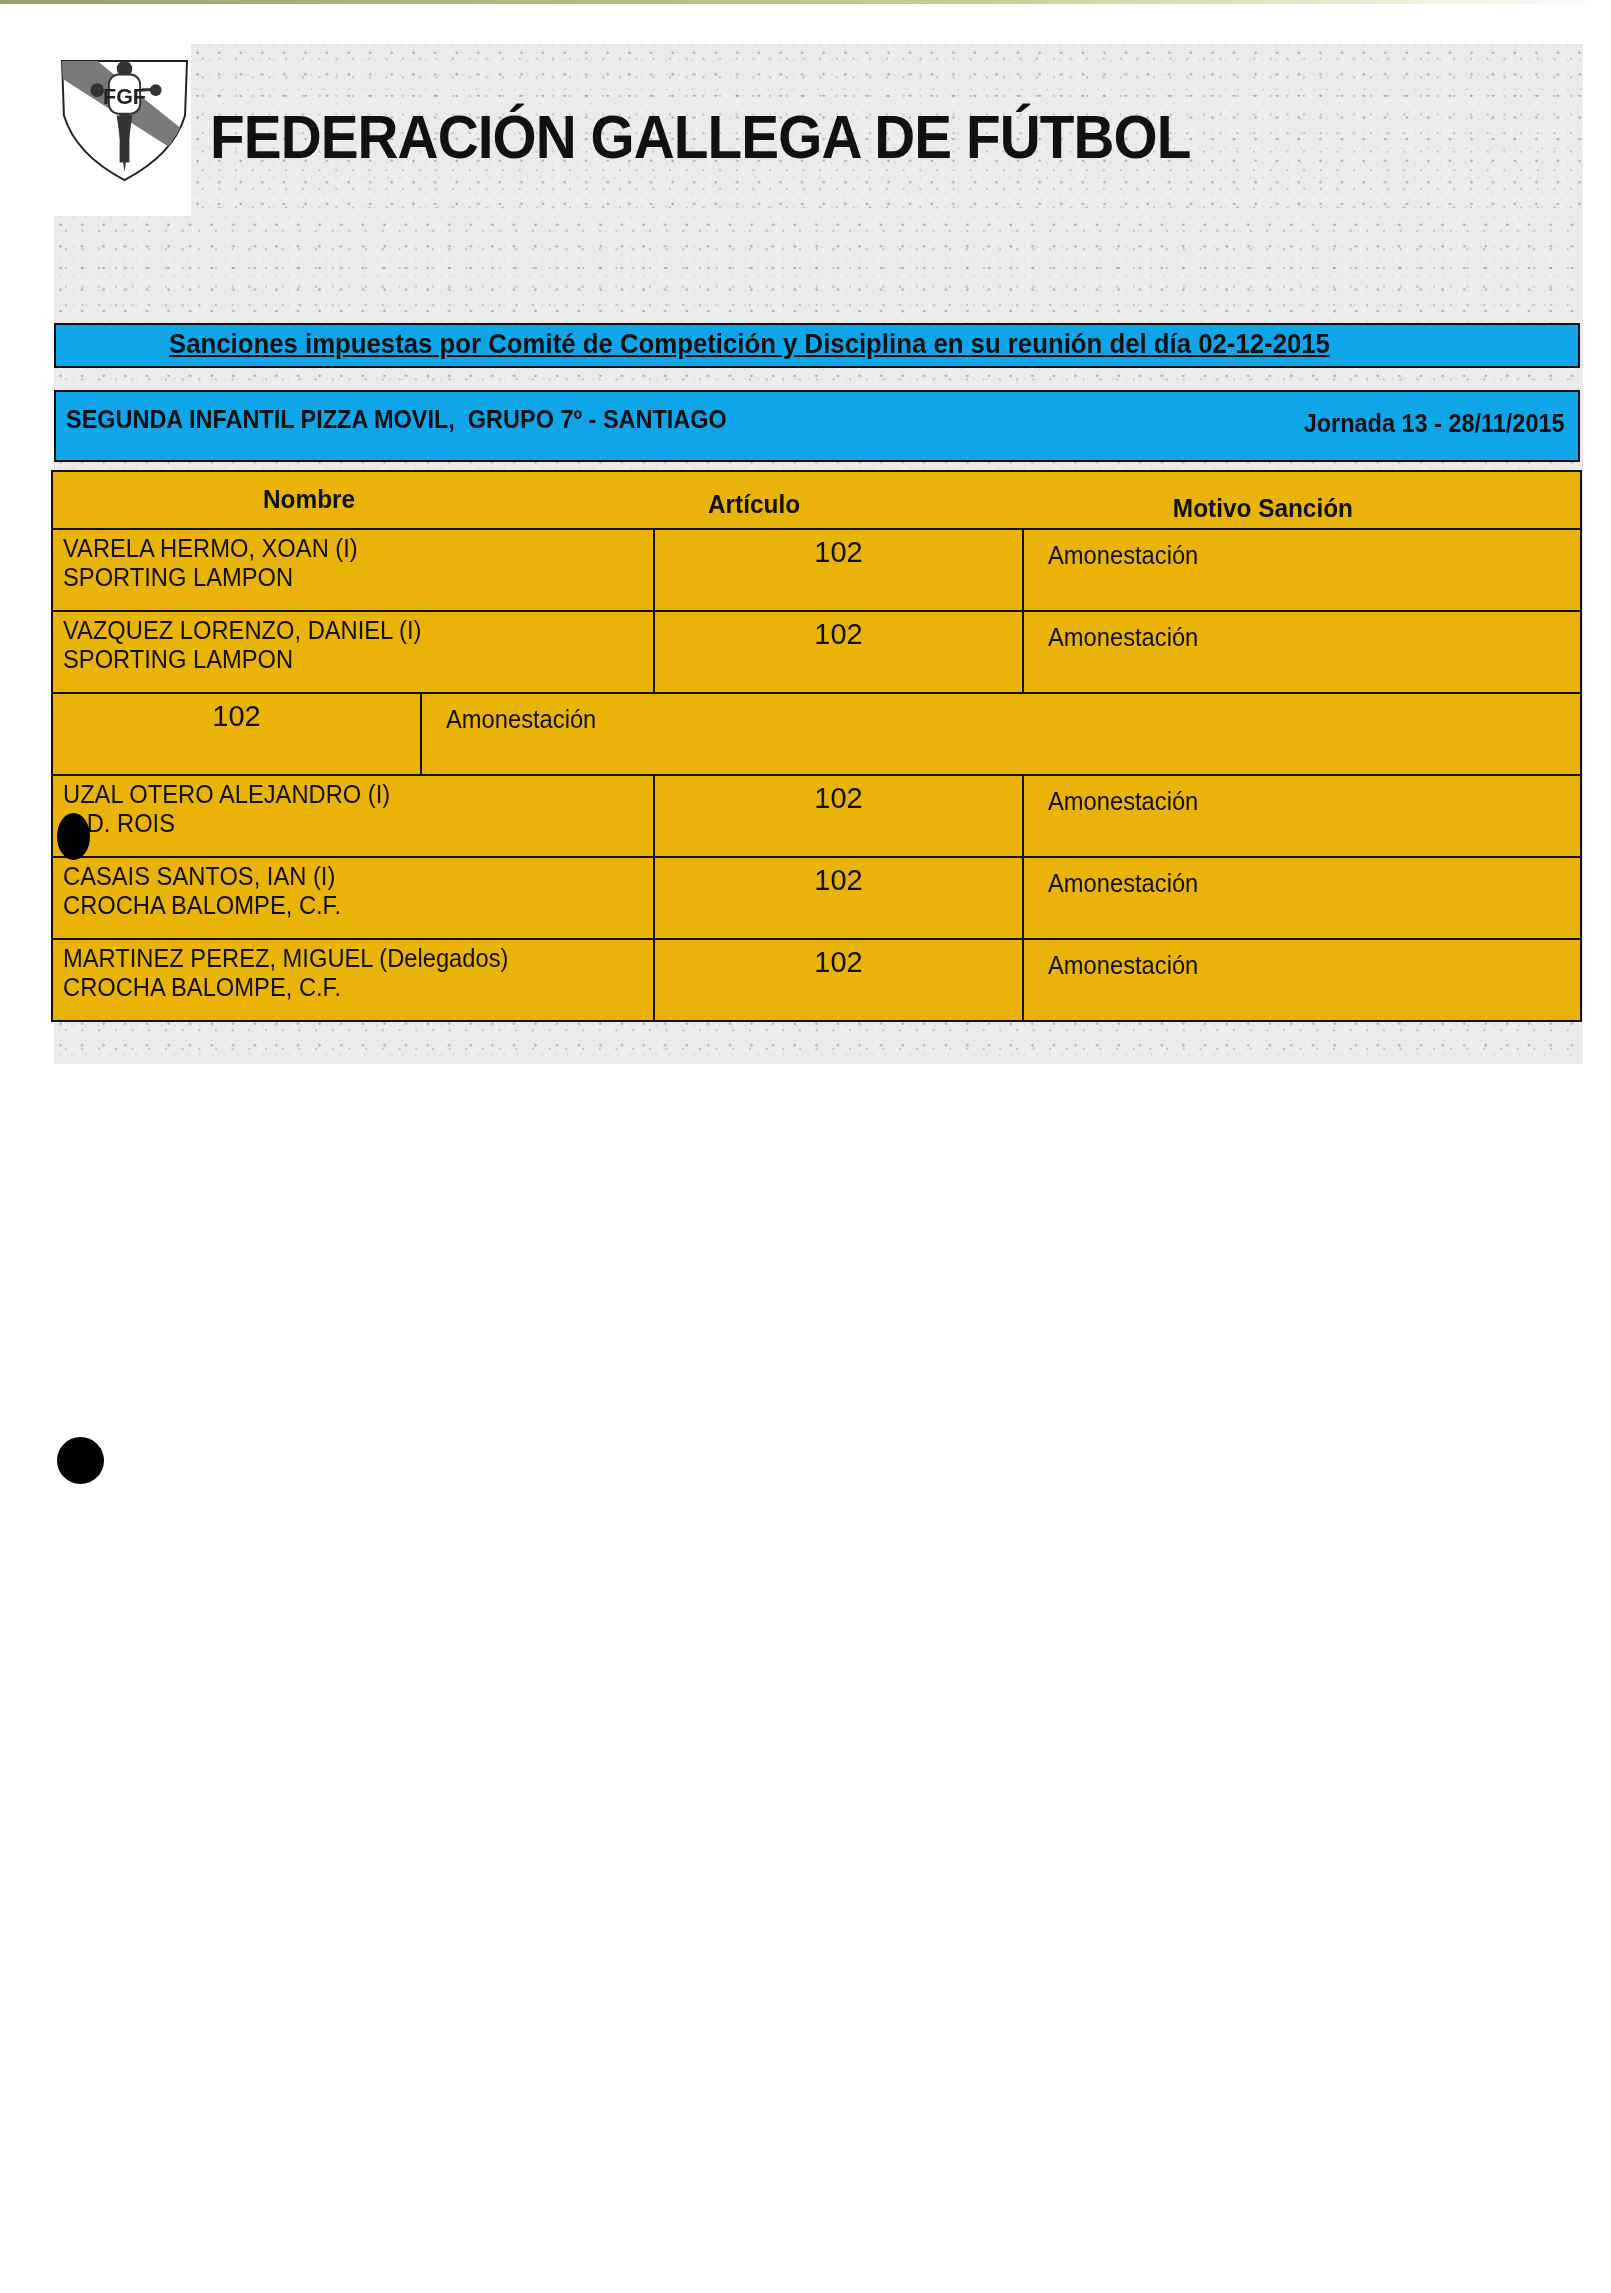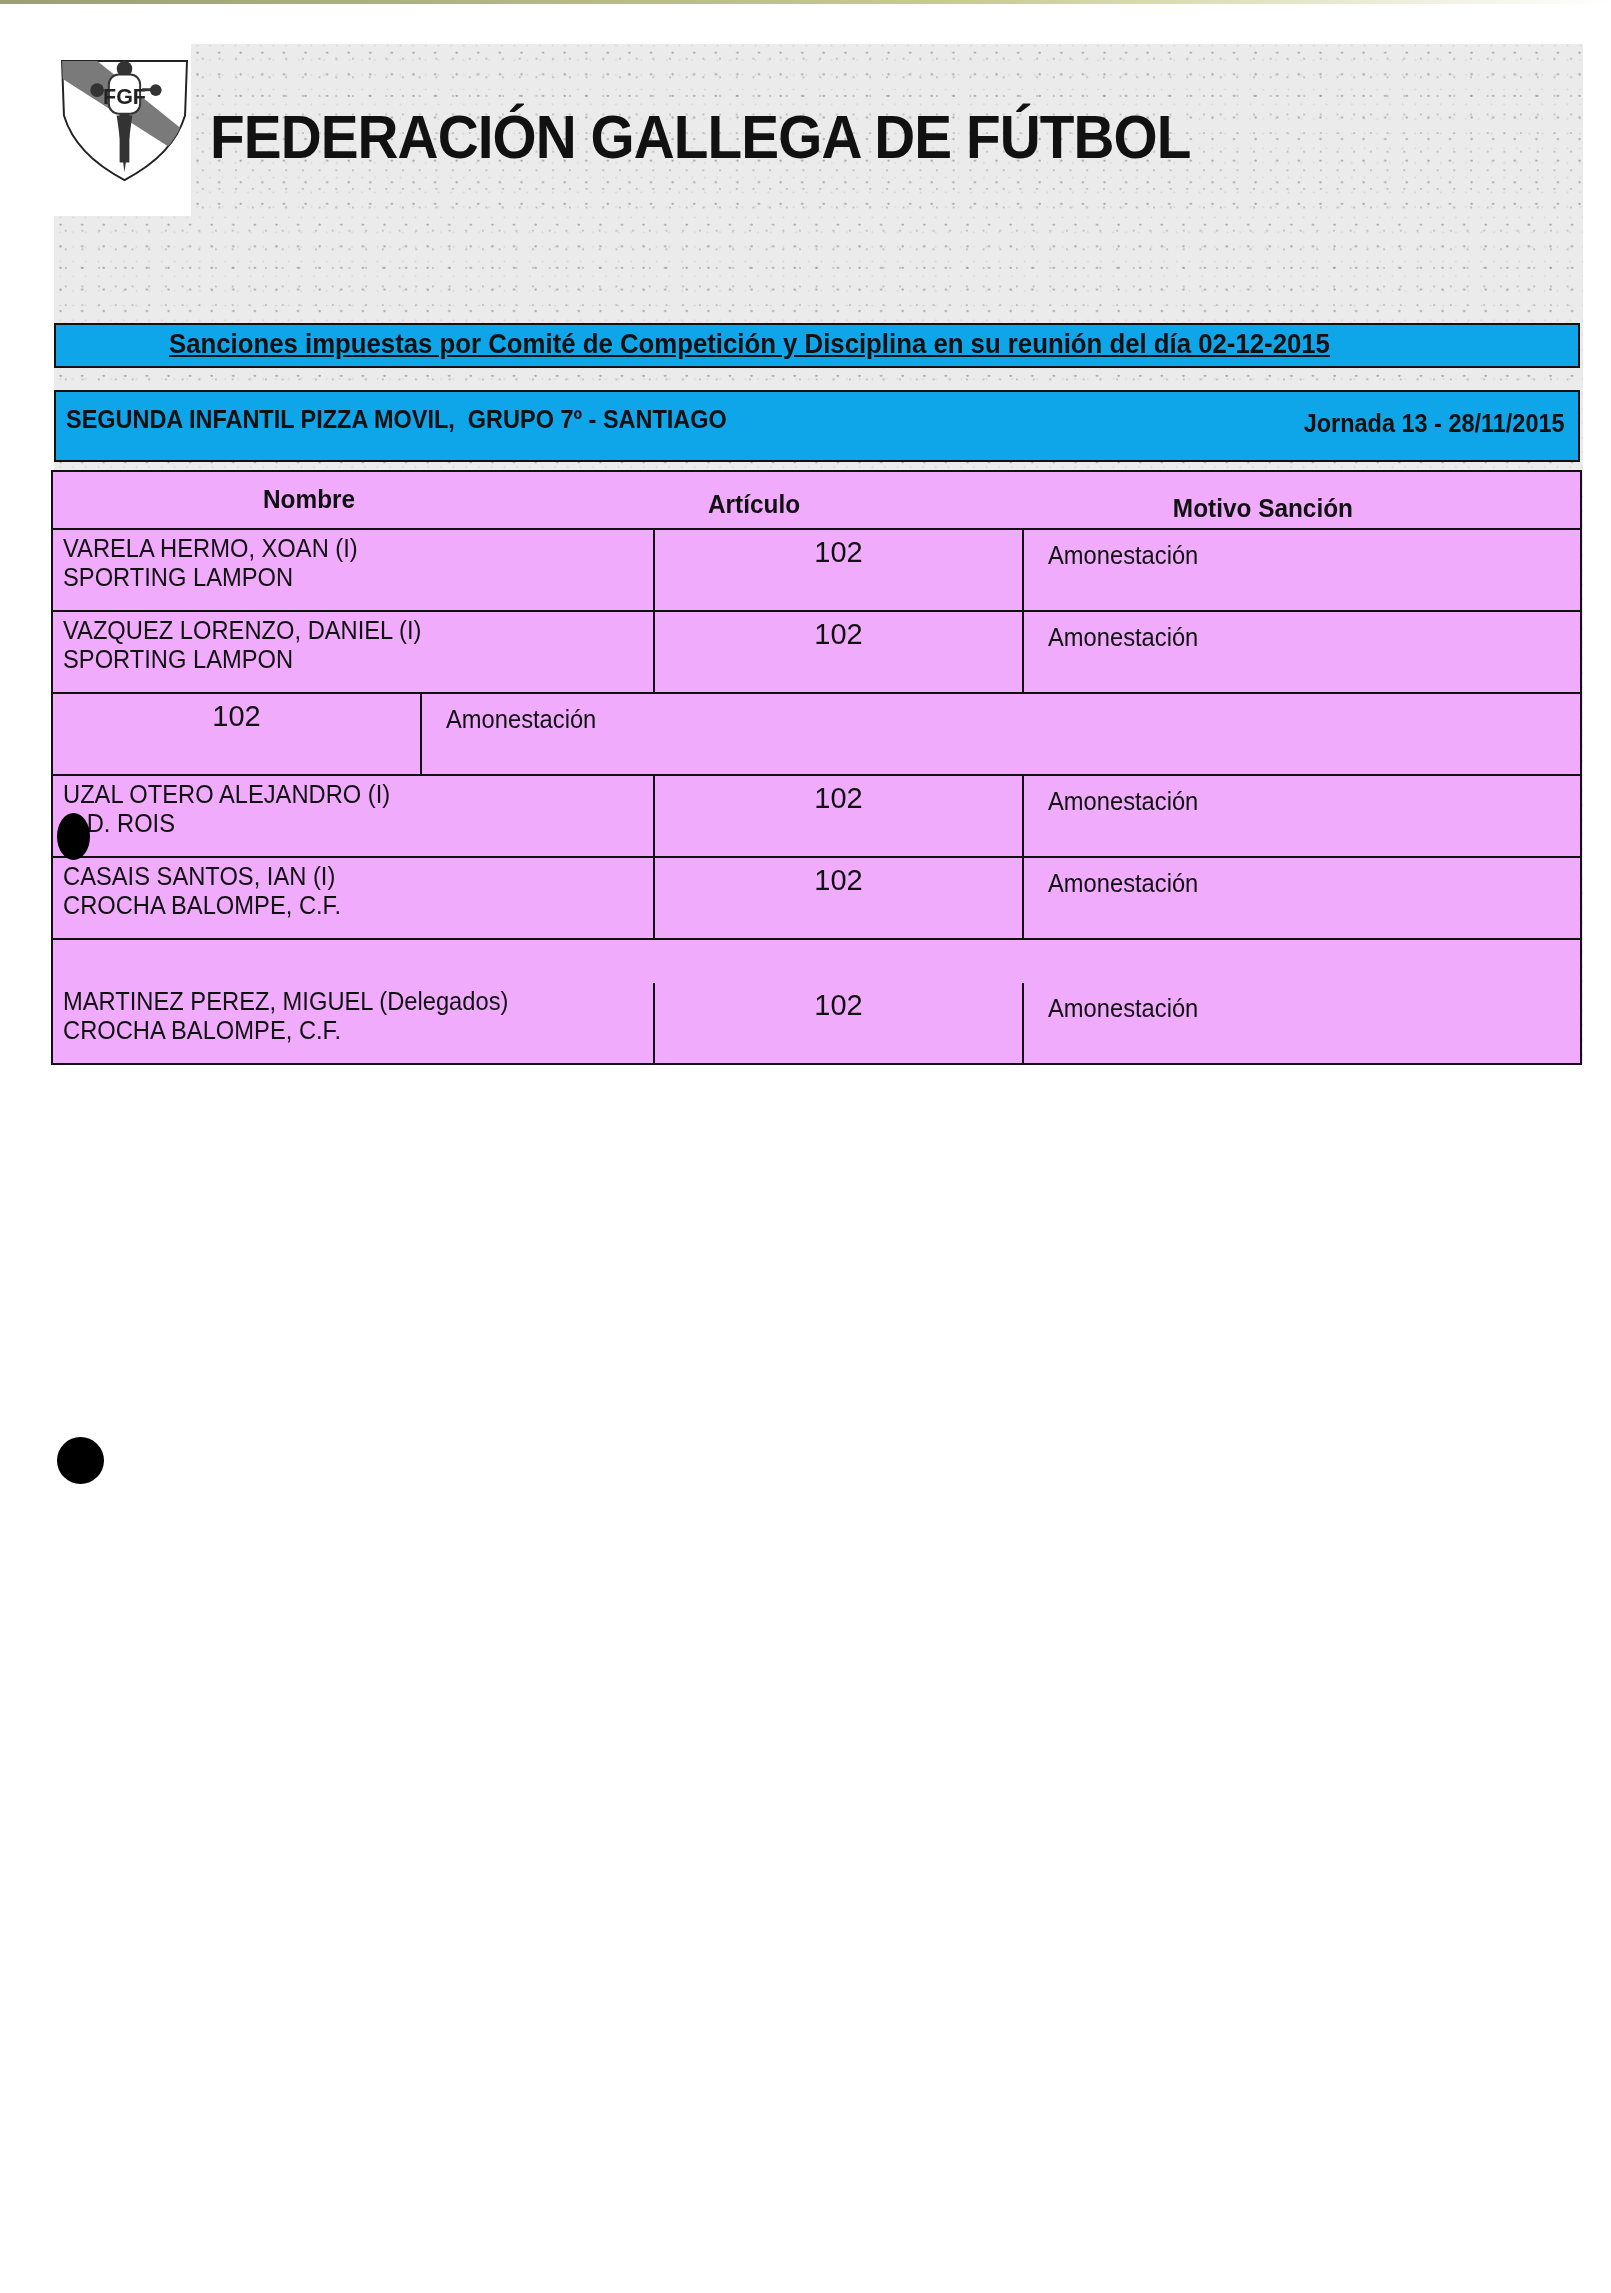--- a/index.html
+++ b/index.html
@@ -49,31 +49,31 @@
     position: absolute; left: 9.8px; top: 12.7px; font-size: 25.5px; font-weight: bold;
     white-space: pre; transform: scaleX(0.92); transform-origin: left top;
   }
   .box-comp .right {
     position: absolute; right: 13.7px; top: 16.7px; font-size: 25.5px; font-weight: bold;
     white-space: nowrap; transform: scaleX(0.92); transform-origin: right top;
   }
 
   .table {
     position: absolute; left: 51px; top: 470px; width: 1531px;
-    background: #f0abfc; border: 2.9px solid #111; box-sizing: border-box;
+    background: #eab308; border: 2.9px solid #111; box-sizing: border-box;
   }
   .thead { position: relative; height: 56px; border-bottom: 2.9px solid #111; }
   .th { position: absolute; top: 11.8px; font-size: 26.5px; font-weight: bold;
         transform: scaleX(0.92); }
   .th-nombre { left: 206px; }
   .th-articulo { left: 651px; top: 16.7px; }
   .th-motivo { left: 1112px; top: 20.6px; }
 
   .row { position: relative; height: 80px; border-bottom: 2.9px solid #111; display: flex; }
-  .row:last-child { border-bottom: none; margin-top: 43px; }
+  .row:last-child { border-bottom: none; }
   .c1 { width: 602px; border-right: 2.9px solid #111; position: relative; box-sizing: border-box; padding-left: 29px; }
   .c2 { width: 369px; border-right: 2.9px solid #111; position: relative; box-sizing: border-box; }
   .c3 { flex: 1; position: relative; }
   .c1 .name { position: absolute; left: 9.8px; top: 3.9px; font-size: 25.5px; white-space: nowrap;
               transform: scaleX(0.93); transform-origin: left top; }
   .c1 .club { position: absolute; left: 9.8px; top: 33px; font-size: 25.5px; white-space: nowrap;
               transform: scaleX(0.93); transform-origin: left top; }
   .c2 .art { position: absolute; left: 0; right: 0; top: 5.9px; text-align: center; font-size: 29px; }
   .c3 .motivo { position: absolute; left: 23.5px; top: 10.8px; font-size: 25.5px;
                 transform: scaleX(0.93); transform-origin: left top; }

